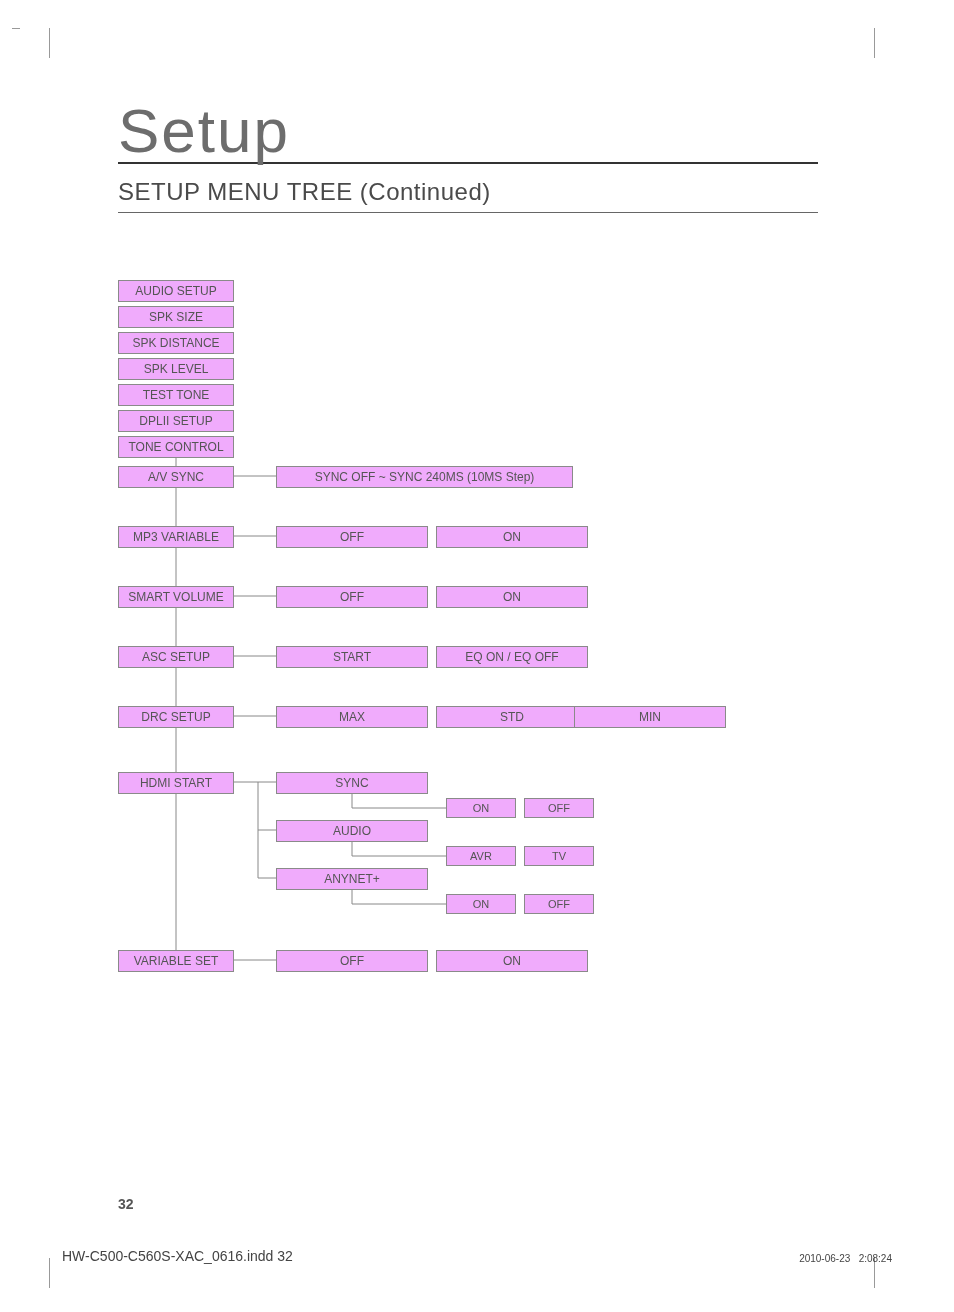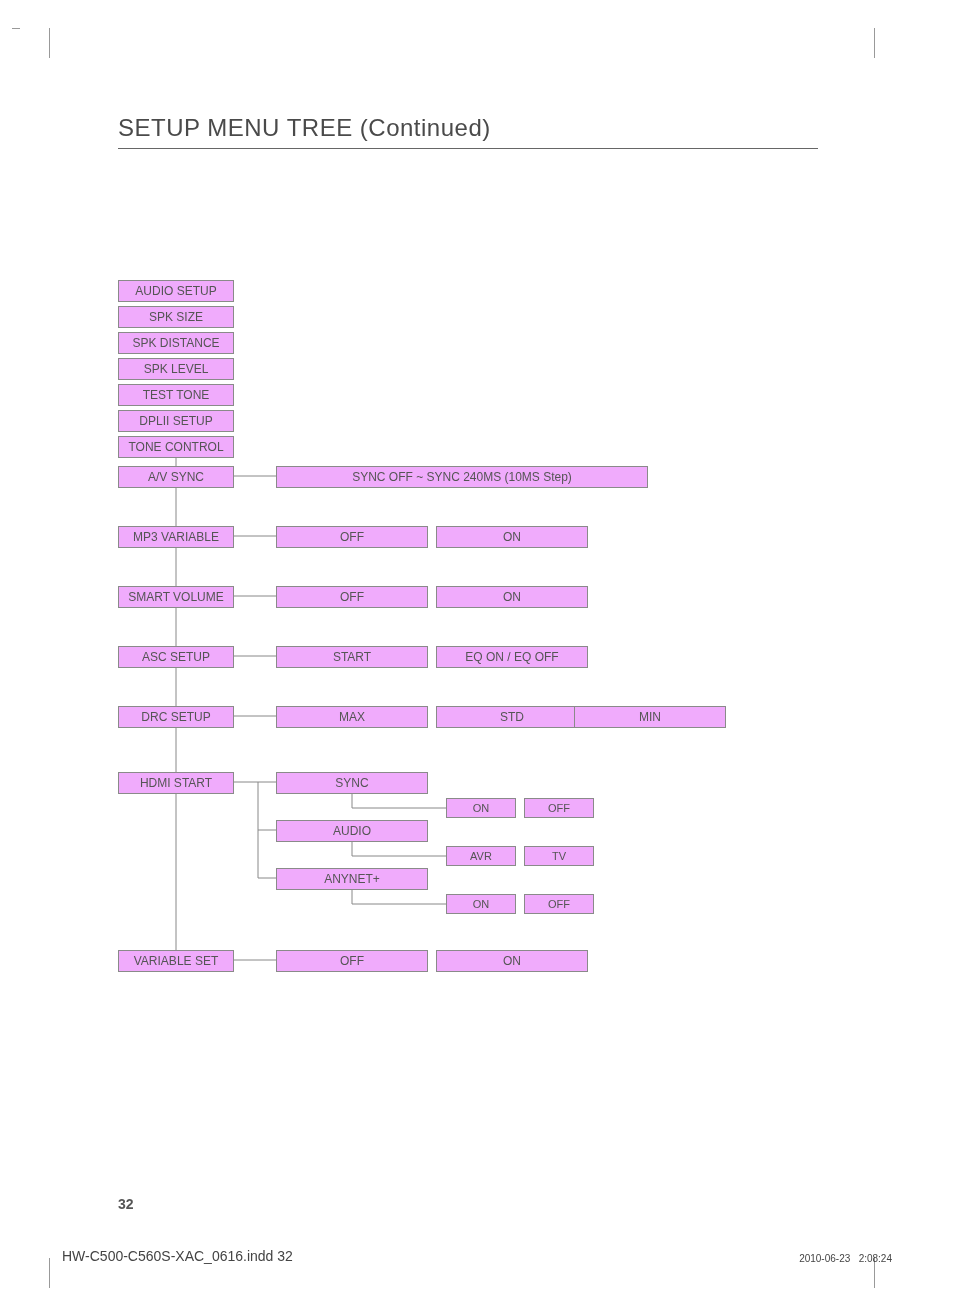--- a/index.html
+++ b/index.html
@@ -53,38 +53,39 @@
     border: 1px solid #8a8a8a;
     font-size: 12px;
     color: #555;
     text-align: center;
     display: flex; align-items: center; justify-content: center;
     padding: 0 4px;
     white-space: nowrap;
   }
   .lbl { width: 116px; height: 22px; left: 0; }
   .opt { width: 152px; height: 22px; }
-  .wide { width: 372px; height: 22px; }
+  .wide { width: 297px; height: 22px; }
   .small { width: 70px; height: 20px; font-size: 11px; }
 
   svg.lines { position:absolute; left:0; top:0; overflow:visible; }
 
   .pagenum { position:absolute; left:118px; bottom:100px; font-size:14px; color:#555; font-weight:bold;text-align:right;}
   .footer { position:absolute; left:62px; bottom:48px; font-size:14px; color:#444; }
   .footer-r { position:absolute; right:62px; bottom:48px; font-size:10px; color:#444; }
 </style>
 </head>
 <body>
 
 <div class="crop-tl"></div>
 <div class="crop-tr"></div>
 <div class="crop-bl"></div>
 <div class="crop-br"></div>
 
 <div class="page">
+  <div class="headline">Setup</div>
   <div class="subhead">SETUP MENU TREE (Continued)</div>
 
   <div class="tree">
     <svg class="lines" width="700" height="820">
       <g stroke="#888" stroke-width="1" fill="none">
 
         <line x1="58" y1="160" x2="58" y2="680"></line>
 
         <line x1="116" y1="196" x2="158" y2="196"></line>
 

